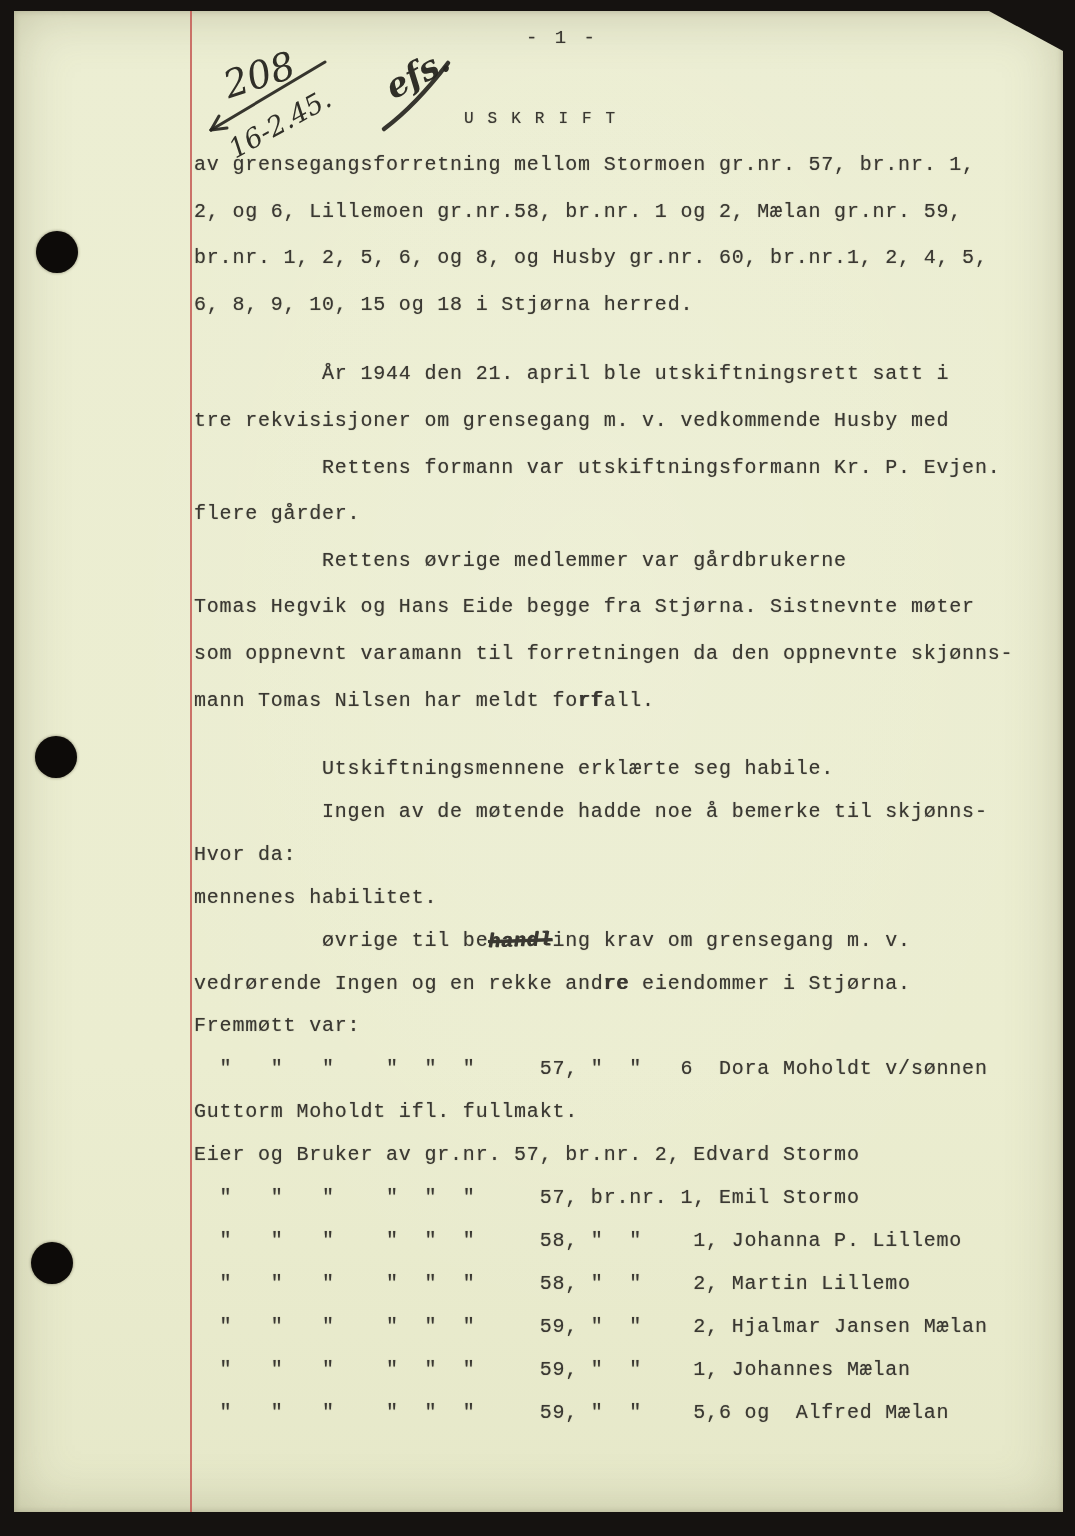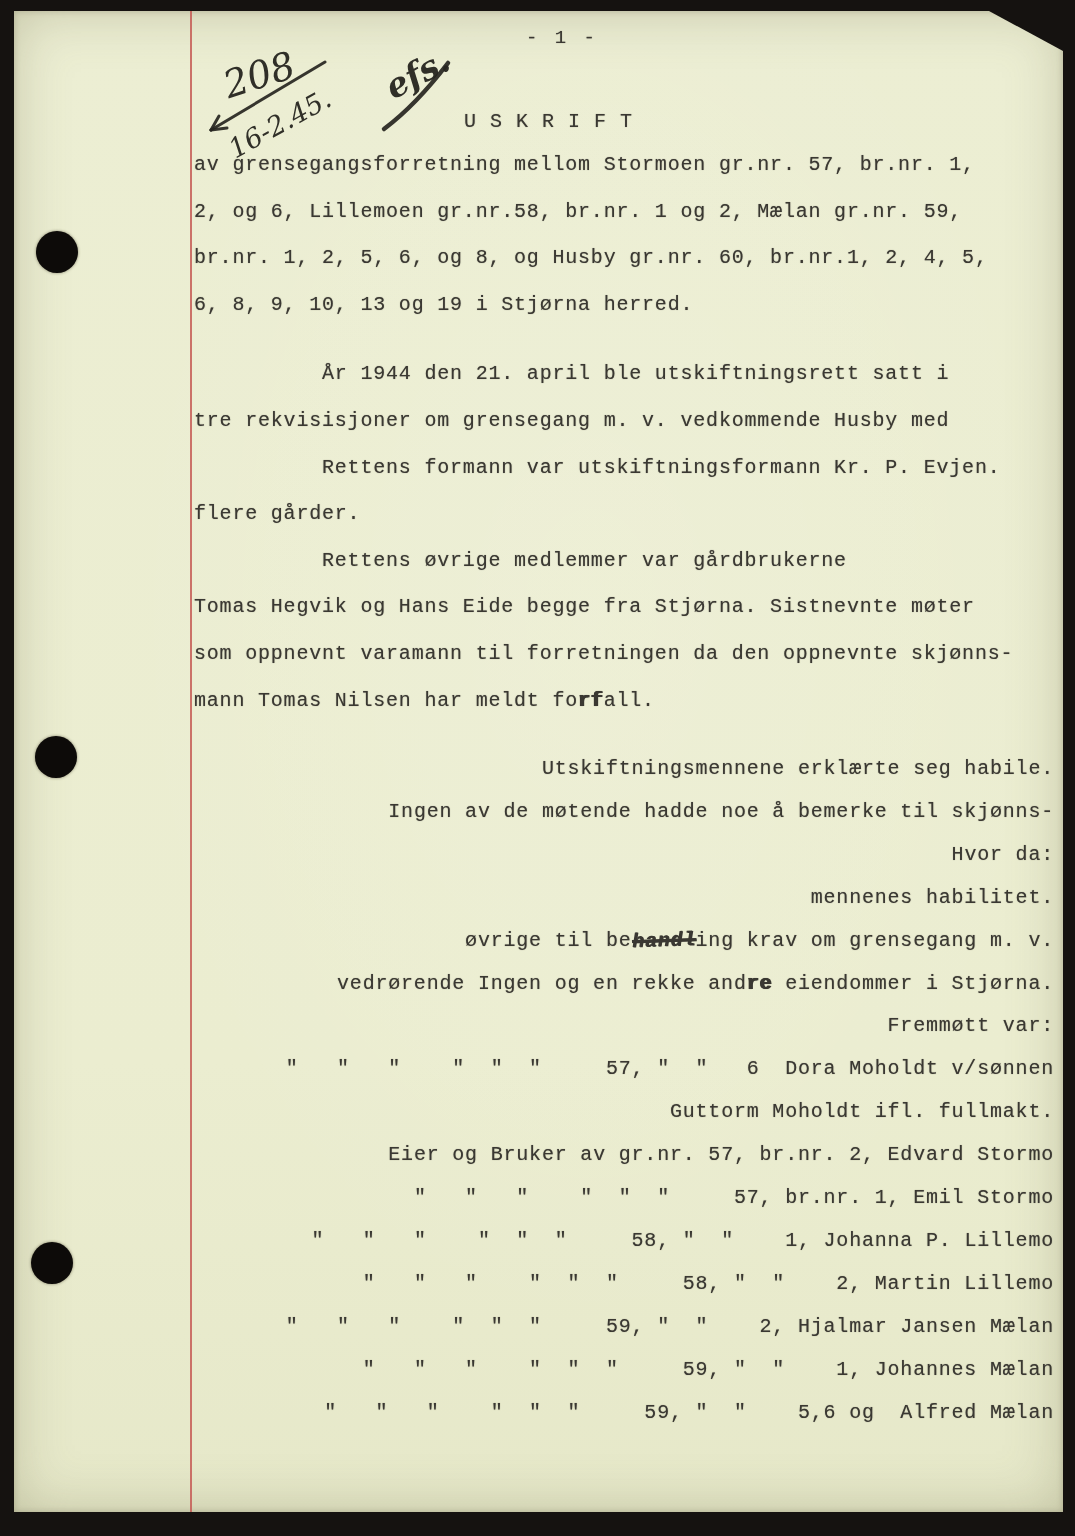--- a/index.html
+++ b/index.html
@@ -31,32 +31,32 @@
   .h1{left:22px;top:220px;}
   .h2{left:21px;top:725px;}
   .h3{left:17px;top:1231px;}
   .ink{color:#3a3832;text-shadow:0 0 1px rgba(58,56,50,.55);}
   .pageno{
     position:absolute;left:512px;top:16px;
     font-size:19px;letter-spacing:3px;white-space:pre;
   }
   .title{
     position:absolute;left:450px;top:99px;
-    font-size:20px;letter-spacing:14px;white-space:pre;
+    font-size:16px;letter-spacing:14px;white-space:pre;
   }
   .body{position:absolute;left:180px;width:860px;}
   .b1{top:131px;}
   .b2{top:737px;}
   .b1 .ln{line-height:46.6px;}
-  .b2 .ln{line-height:42.9px;text-align:right;}
+  .b2 .ln{line-height:42.9px;}
   .ln{font-size:20px;letter-spacing:.8px;white-space:pre;}
   .sp{height:23px;}
   
   .ds{
-    font-weight:bold;
+    font-weight:normal;
     text-shadow:.9px 0 0 currentColor,-.6px 0 0 currentColor,0 0 1px rgba(58,56,50,.6);
   }
   
   .hs{
     display:inline-block;transform:rotate(-2deg);
     font-weight:bold;font-style:italic;
     text-decoration:line-through;text-decoration-thickness:2.5px;
     text-shadow:.8px .4px 0 currentColor;
   }
   .annot{position:absolute;left:170px;top:30px;width:310px;height:140px;overflow:visible;}
@@ -91,21 +91,21 @@
     <text class="hw-ini" x="204" y="52" transform="rotate(-28 220 45)">efs.</text>
     <path class="stroke thick" d="M200 88 Q 232 64 264 22"></path>
   </svg>
 
   <div class="title ink">USKRIFT</div>
 
   <div class="body b1 ink">
     <div class="ln">av grensegangsforretning mellom Stormoen gr.nr. 57, br.nr. 1,</div>
     <div class="ln">2, og 6, Lillemoen gr.nr.58, br.nr. 1 og 2, Mælan gr.nr. 59,</div>
     <div class="ln">br.nr. 1, 2, 5, 6, og 8, og Husby gr.nr. 60, br.nr.1, 2, 4, 5,</div>
-    <div class="ln">6, 8, 9, 10, 13 og 19 i Stjørna herred.</div>
+    <div class="ln">6, 8, 9, 10, 15 og 18 i Stjørna herred.</div>
     <div class="sp"></div>
     <div class="ln">          År 1944 den 21. april ble utskiftningsrett satt i</div>
     <div class="ln">tre rekvisisjoner om grensegang m. v. vedkommende Husby med</div>
     <div class="ln">          Rettens formann var utskiftningsformann Kr. P. Evjen.</div>
     <div class="ln">flere gårder.</div>
     <div class="ln">          Rettens øvrige medlemmer var gårdbrukerne</div>
     <div class="ln">Tomas Hegvik og Hans Eide begge fra Stjørna. Sistnevnte møter</div>
     <div class="ln">som oppnevnt varamann til forretningen da den oppnevnte skjønns-</div>
     <div class="ln"><span>mann Tomas Nilsen har meldt fo</span><span class="ds">rf</span><span>all.</span></div>
   </div>

